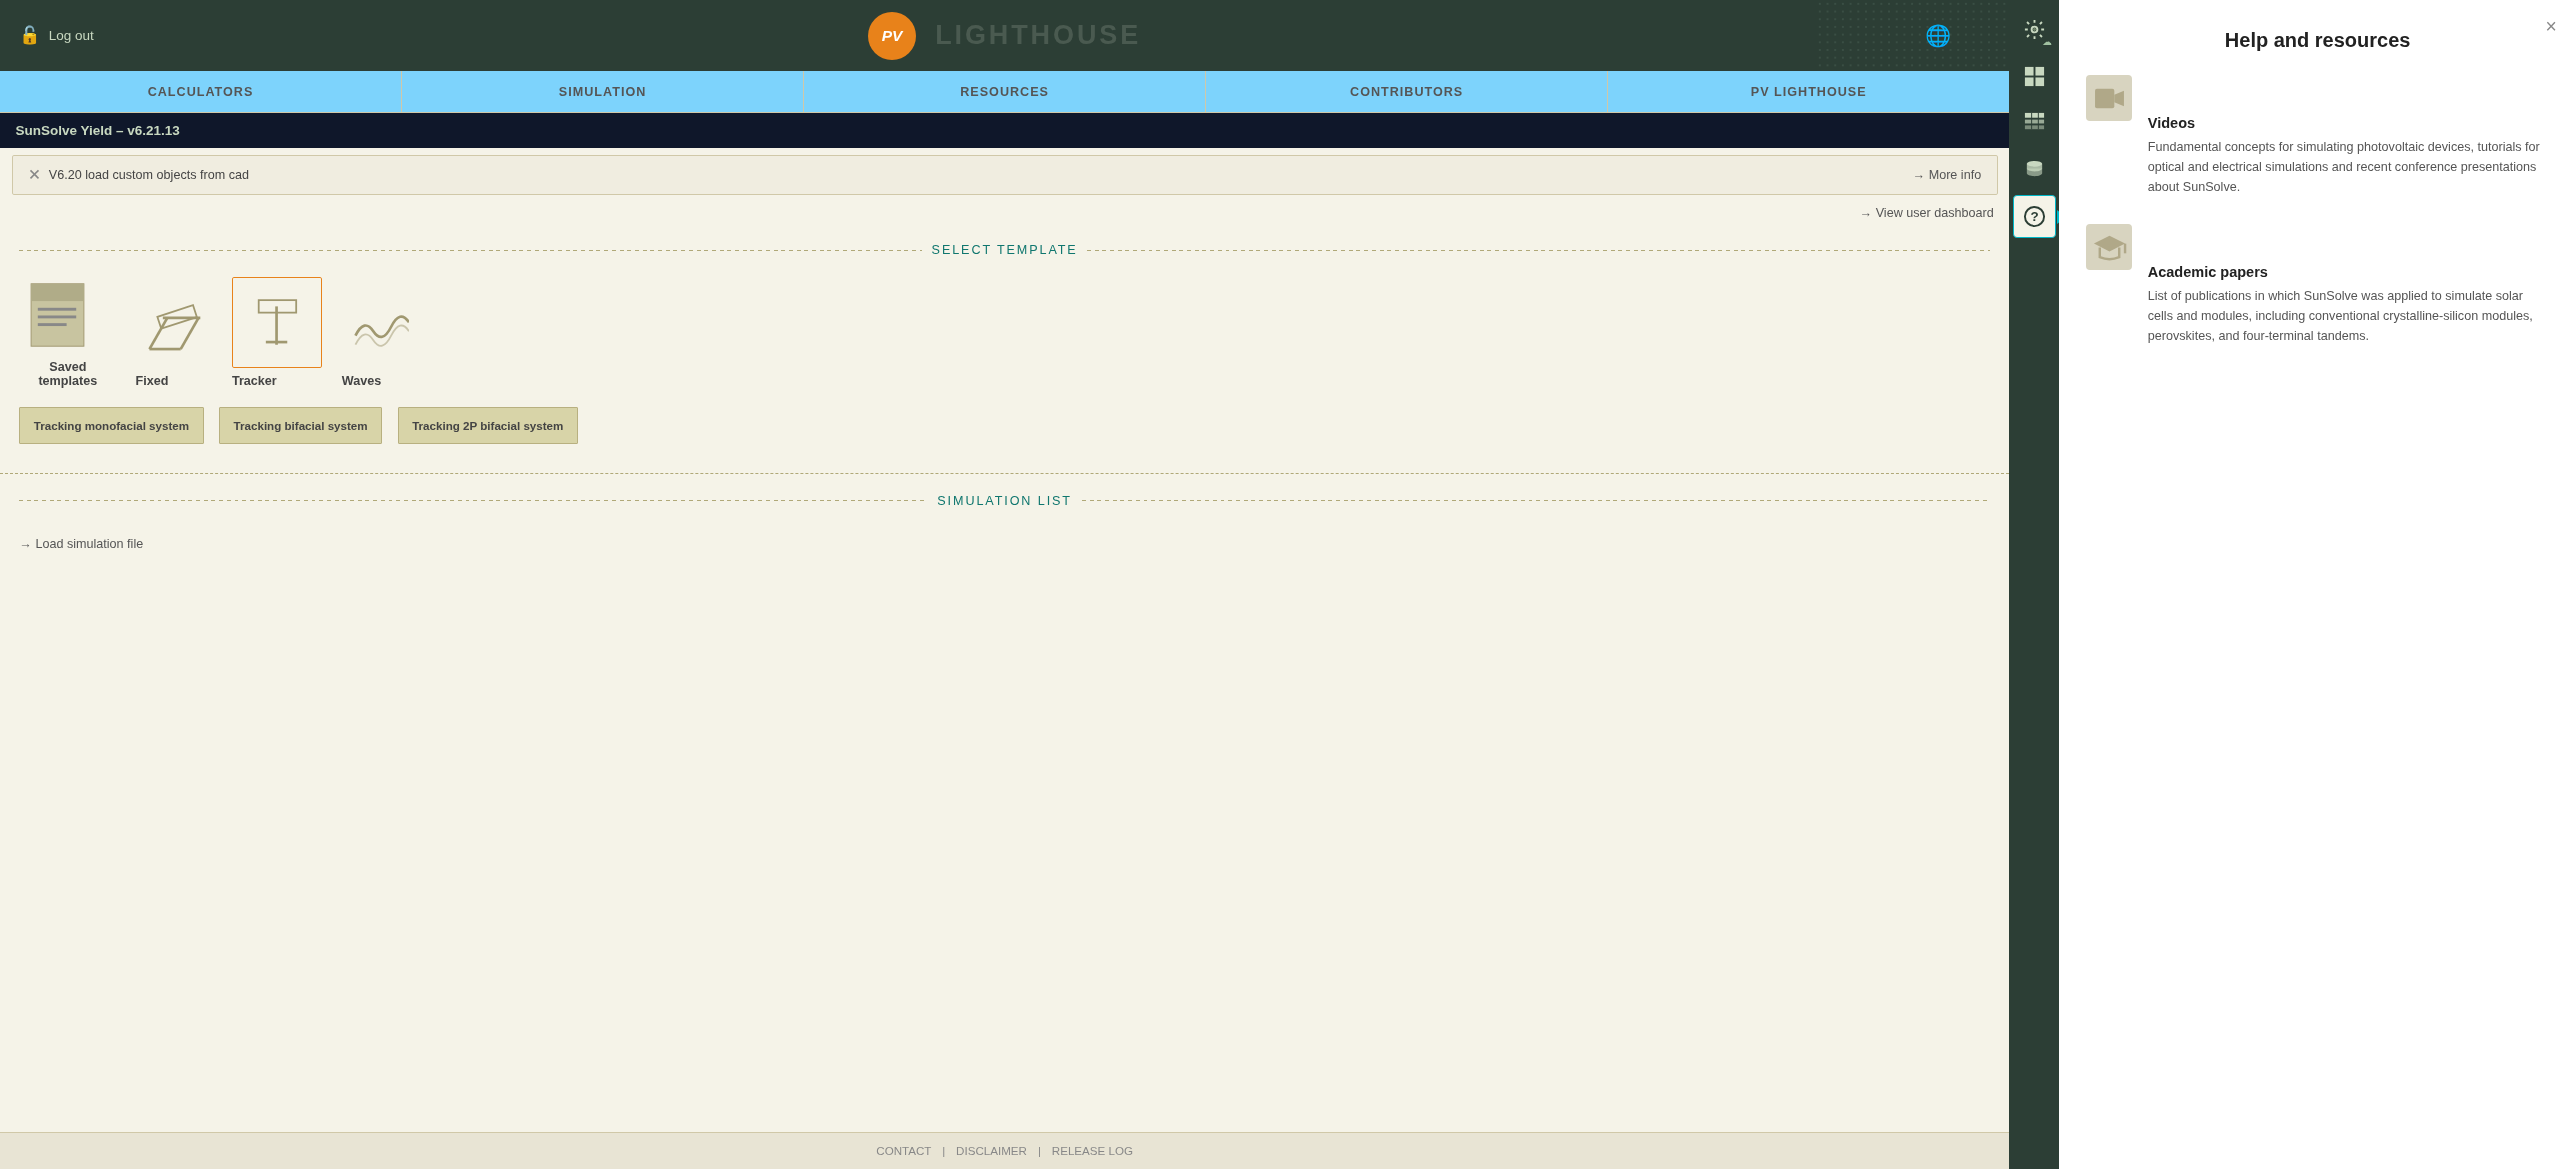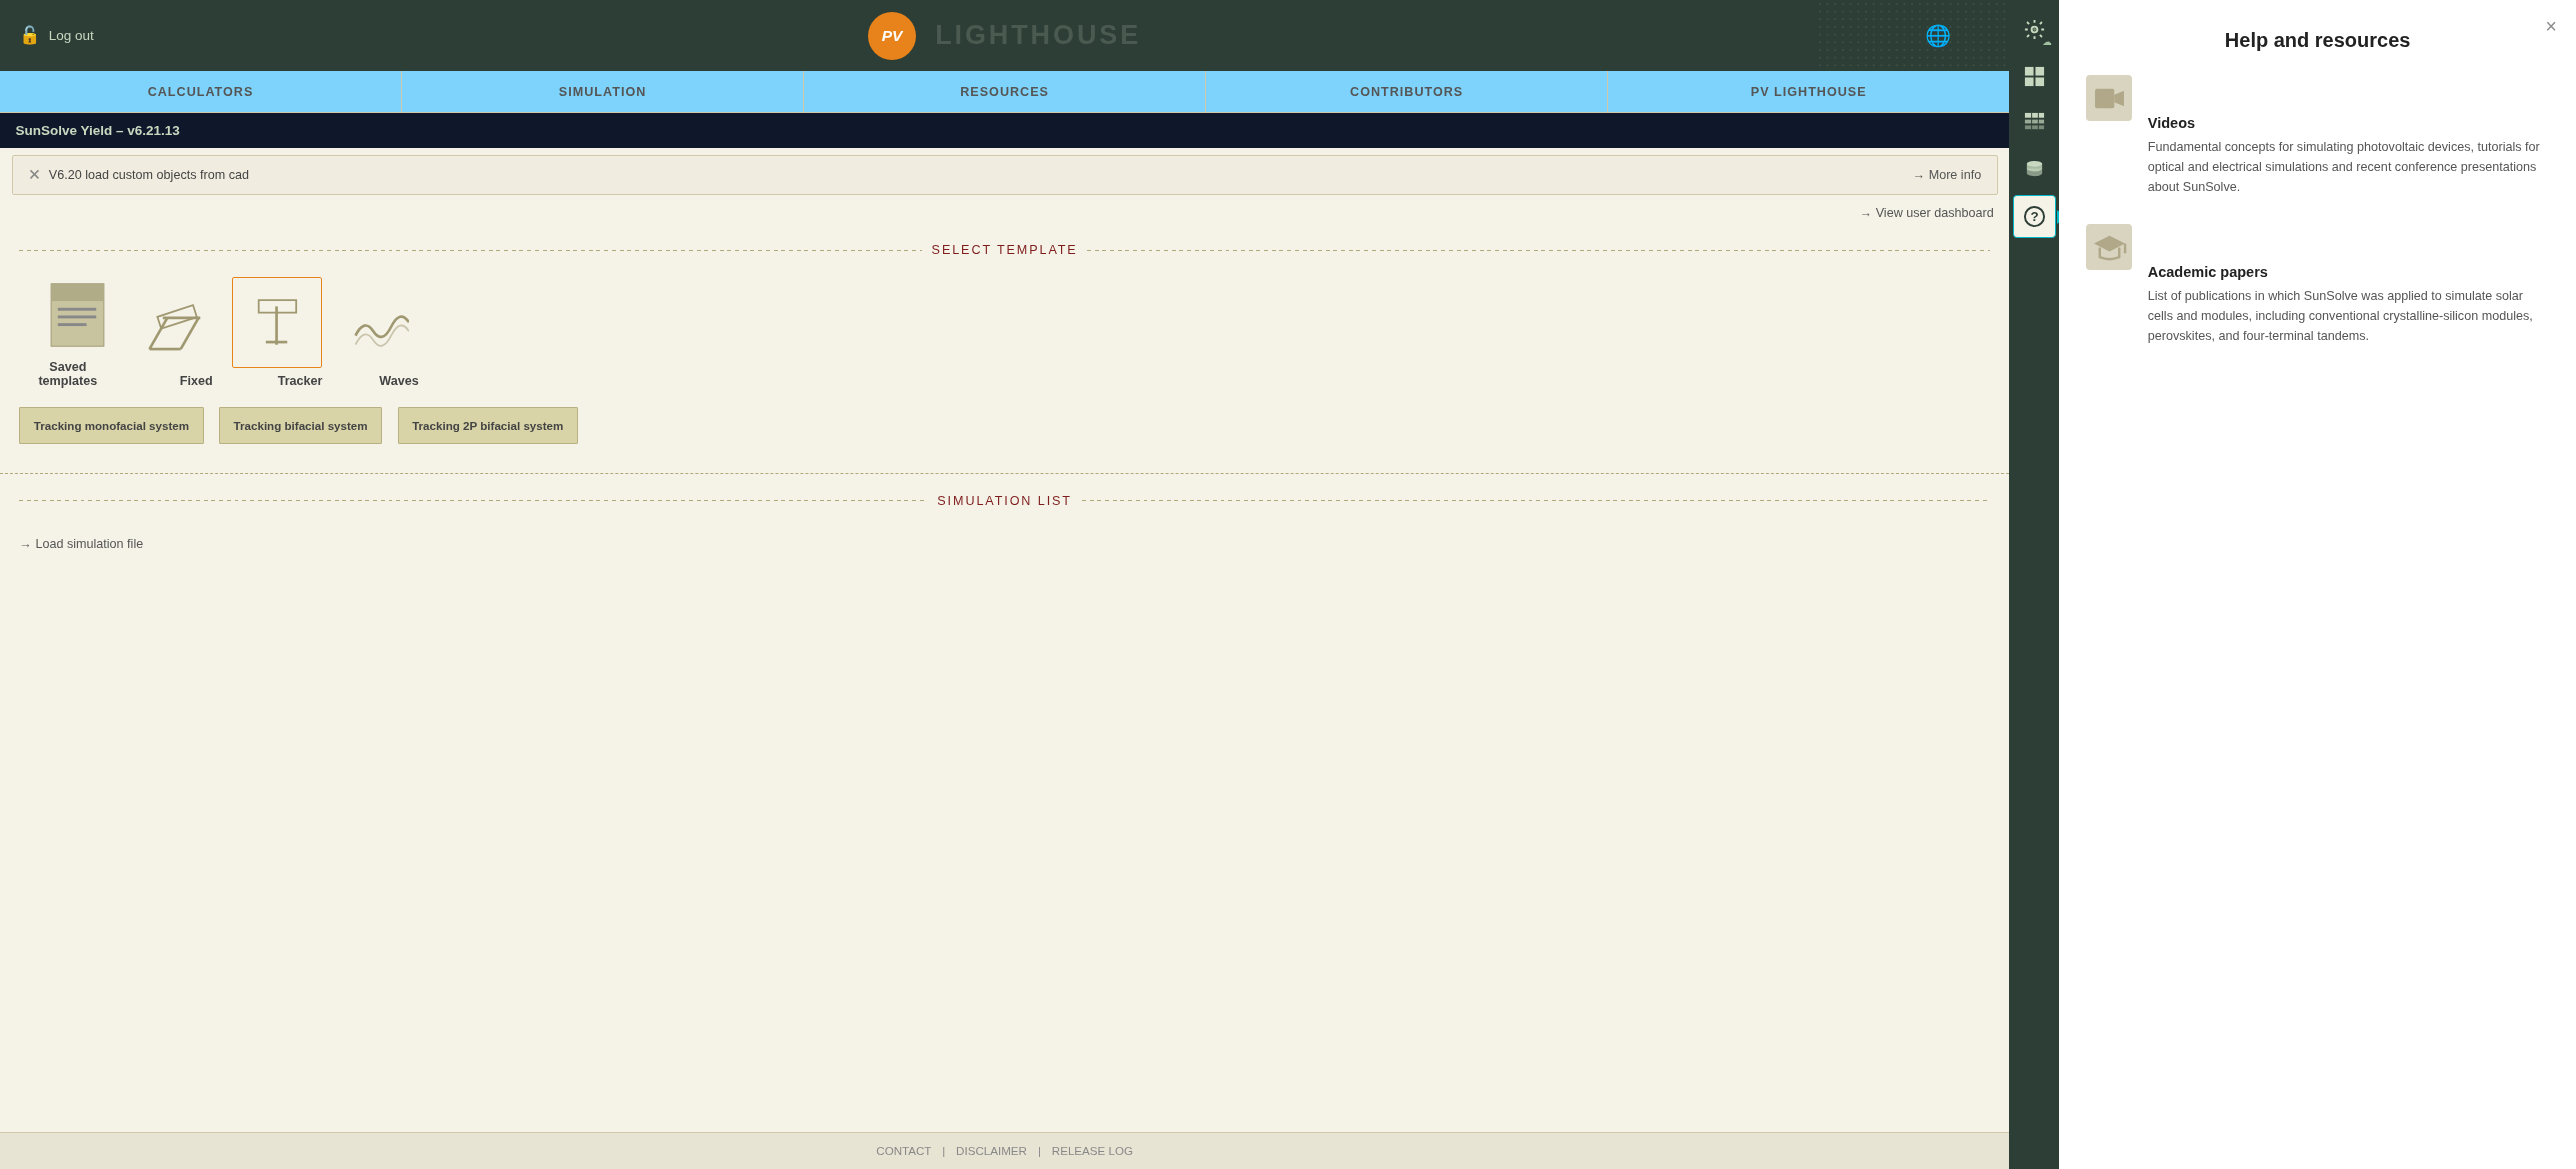--- a/index.html
+++ b/index.html
@@ -140,21 +140,21 @@
     
     .template-section {
       padding: 9.7px 19.3px 19.3px;
     }
 
     .section-divider {
       display: flex;
       align-items: center;
       gap: 9.7px;
       margin: 9.7px 0 19.3px;
-      color: #7f1d1d;
+      color: #0f766e;
       font-size: 12.6px;
       letter-spacing: 1.9px;
     }
 
     .section-divider::before,
     .section-divider::after {
       content: '';
       flex: 1;
       height: 1px;
       background: repeating-linear-gradient(
@@ -171,21 +171,21 @@
       display: flex;
       gap: 19.3px;
       align-items: flex-end;
       margin-bottom: 19.3px;
       flex-wrap: wrap;
     }
 
     .template-card {
       display: flex;
       flex-direction: column;
-      align-items: flex-end;
+      align-items: flex-start;
       cursor: pointer;
       gap: 5.8px;
     }
 
     .template-icon {
       width: 77px;
       height: 77px;
       display: flex;
       align-items: center;
       justify-content: center;

